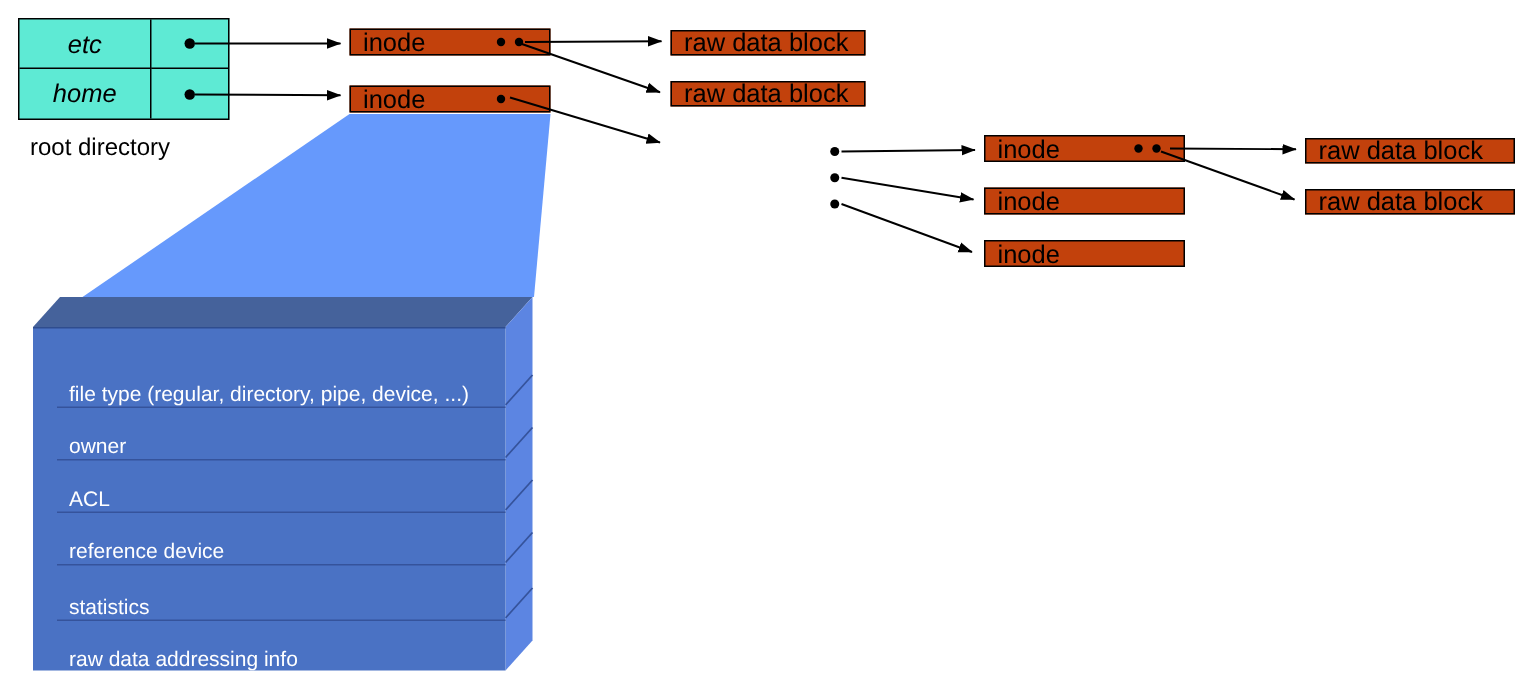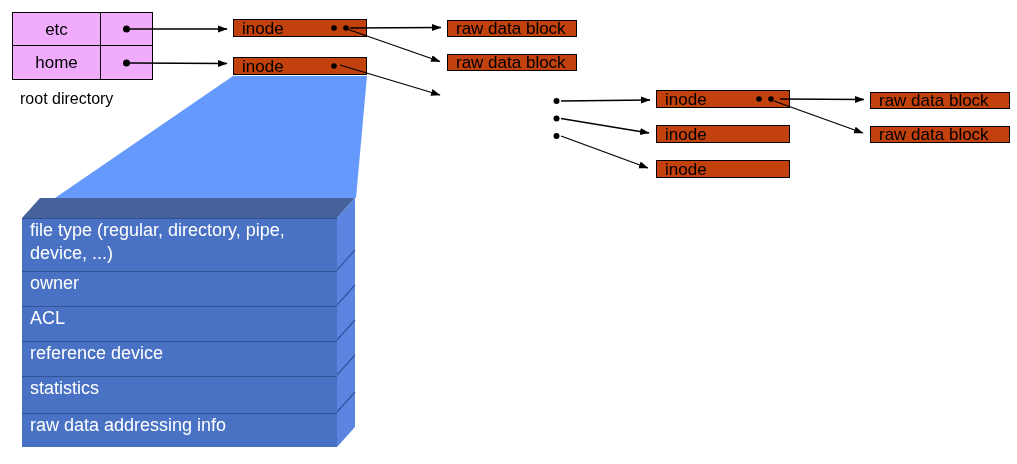--- a/index.html
+++ b/index.html
@@ -25,24 +25,25 @@
     box-sizing: border-box;
     display: flex;
     align-items: center;
     padding-left: 8px;
     font-size: 17px;
     line-height: 1;
     white-space: nowrap;
   }
   .dir-table {
     position: absolute;
-    background: #f0abfc;
+    background: #5eead4;
     border: 1.5px solid #000;
     box-sizing: border-box;
     display: grid;
+    font-style: italic;
   }
   .root-table {
     left: 12px; top: 12px; width: 141px; height: 68px;
     grid-template-columns: 88px 1fr;
     grid-template-rows: 1fr 1fr;
   }
   .home-table {
     left: 446px; top: 92px; width: 132px; height: 53px;
     grid-template-columns: 89px 1fr;
     grid-template-rows: 1fr 1fr 1fr;
@@ -64,26 +65,27 @@
   .stack-front {
     position: absolute;
     left: 22px; top: 218px; width: 315px; height: 229px;
     background: #4A72C4;
     box-sizing: border-box;
     border-top: 1px solid #2F4D8F;
   }
   .stack-row {
     box-sizing: border-box;
     display: flex;
-    align-items: flex-start;
+    align-items: flex-end;
     padding: 0 10px 0 8px;
     color: #ffffff;
-    font-size: 18px;
+    font-size: 14px;
     line-height: 1.25;
     border-top: 1.5px solid #35539B;
+    margin-left: 16px;
   }
   .stack-row.first { border-top: none; }
   .r1 { height: 52px; }
   .r2 { height: 35px; }
   .r3 { height: 35px; }
   .r4 { height: 35px; }
   .r5 { height: 37px; }
   .r6 { height: 35px; }
 </style>
 </head>

